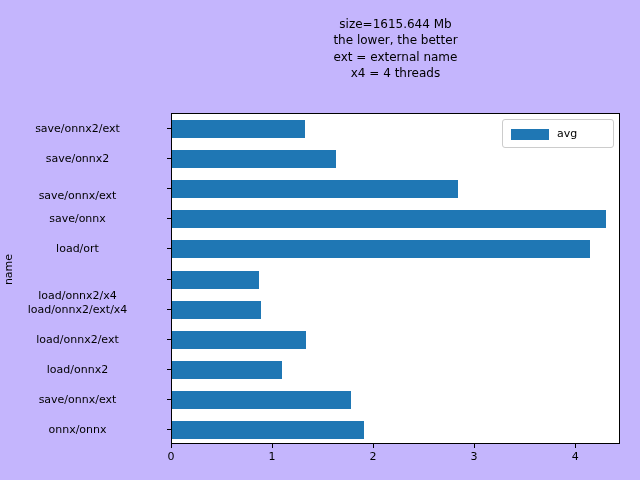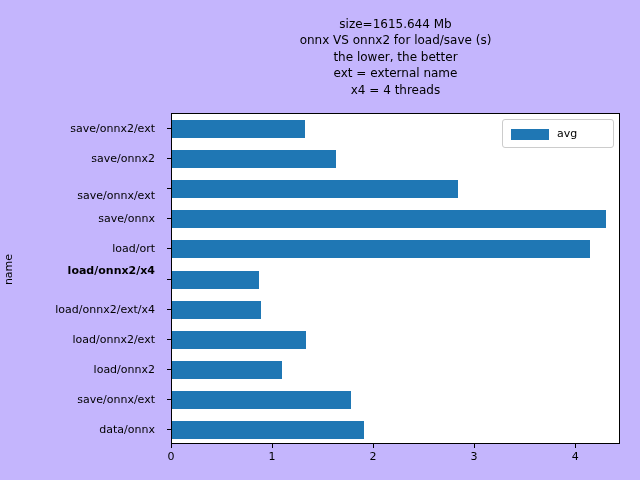--- a/index.html
+++ b/index.html
@@ -50,21 +50,21 @@
     position: absolute;
     left: 0;
     background: #1f77b4;
     height: 18px;
   }
 
   
   .ytick-label {
     position: absolute;
     right: 645px;          
-    text-align: right;
+    text-align: center;
     font-size: 11px;
     color: #000000;
     white-space: nowrap;
     transform: translateY(-50%);
   }
   #ytick-labels {
     position: absolute;
     left: 0;
     top: 0;
     width: 640px;
@@ -146,21 +146,20 @@
     white-space: nowrap;
   }
 </style>
 </head>
 <body>
 
 <div id="figure">
 
   <div id="chart-title">
     <div>size=1615.644 Mb</div>
-    <div>onnx VS onnx2 for load/save (s)</div>
     <div>the lower, the better</div>
     <div>ext = external name</div>
     <div>x4 = 4 threads</div>
   </div>
 
   <div id="axes">
     <div id="bars-layer">
         <div class="bar" style="top: 6.04545px; width: 133.366px; height: 18px; background: rgb(31, 119, 180);"></div>
         <div class="bar" style="top: 36.1364px; width: 163.677px; height: 18px; background: rgb(31, 119, 180);"></div>
         <div class="bar" style="top: 66.2273px; width: 285.929px; height: 18px; background: rgb(31, 119, 180);"></div>
@@ -174,26 +173,26 @@
         <div class="bar" style="top: 306.955px; width: 191.967px; height: 18px; background: rgb(31, 119, 180);"></div>
       </div>
   </div>
 
   <div id="ytick-labels">
       <div class="ytick-label" style="top: 128.045px; padding-right: 8px; box-sizing: border-box;">save/onnx2/ext</div>
       <div class="ytick-label" style="top: 158.136px; padding-right: 8px; box-sizing: border-box;">save/onnx2</div>
       <div class="ytick-label" style="top: 195px; padding-right: 8px; box-sizing: border-box;">save/onnx/ext</div>
       <div class="ytick-label" style="top: 218.318px; padding-right: 8px; box-sizing: border-box;">save/onnx</div>
       <div class="ytick-label" style="top: 248.409px; padding-right: 8px; box-sizing: border-box;">load/ort</div>
-      <div class="ytick-label" style="top: 270px; padding-right: 8px; box-sizing: border-box; font-weight: bold;">load/onnx2/x4</div>
+      <div class="ytick-label" style="top: 295px; padding-right: 8px; box-sizing: border-box;">load/onnx2/x4</div>
       <div class="ytick-label" style="top: 308.591px; padding-right: 8px; box-sizing: border-box;">load/onnx2/ext/x4</div>
       <div class="ytick-label" style="top: 338.682px; padding-right: 8px; box-sizing: border-box;">load/onnx2/ext</div>
       <div class="ytick-label" style="top: 368.773px; padding-right: 8px; box-sizing: border-box;">load/onnx2</div>
       <div class="ytick-label" style="top: 398.864px; padding-right: 8px; box-sizing: border-box;">save/onnx/ext</div>
-      <div class="ytick-label" style="top: 428.955px; padding-right: 8px; box-sizing: border-box;">data/onnx</div>
+      <div class="ytick-label" style="top: 428.955px; padding-right: 8px; box-sizing: border-box;">onnx/onnx</div>
     </div>
   <div id="ytick-marks">
       <div class="ytick-mark" style="top: 128.045px;"></div>
       <div class="ytick-mark" style="top: 158.136px;"></div>
       <div class="ytick-mark" style="top: 188.227px;"></div>
       <div class="ytick-mark" style="top: 218.318px;"></div>
       <div class="ytick-mark" style="top: 248.409px;"></div>
       <div class="ytick-mark" style="top: 278.5px;"></div>
       <div class="ytick-mark" style="top: 308.591px;"></div>
       <div class="ytick-mark" style="top: 338.682px;"></div>

